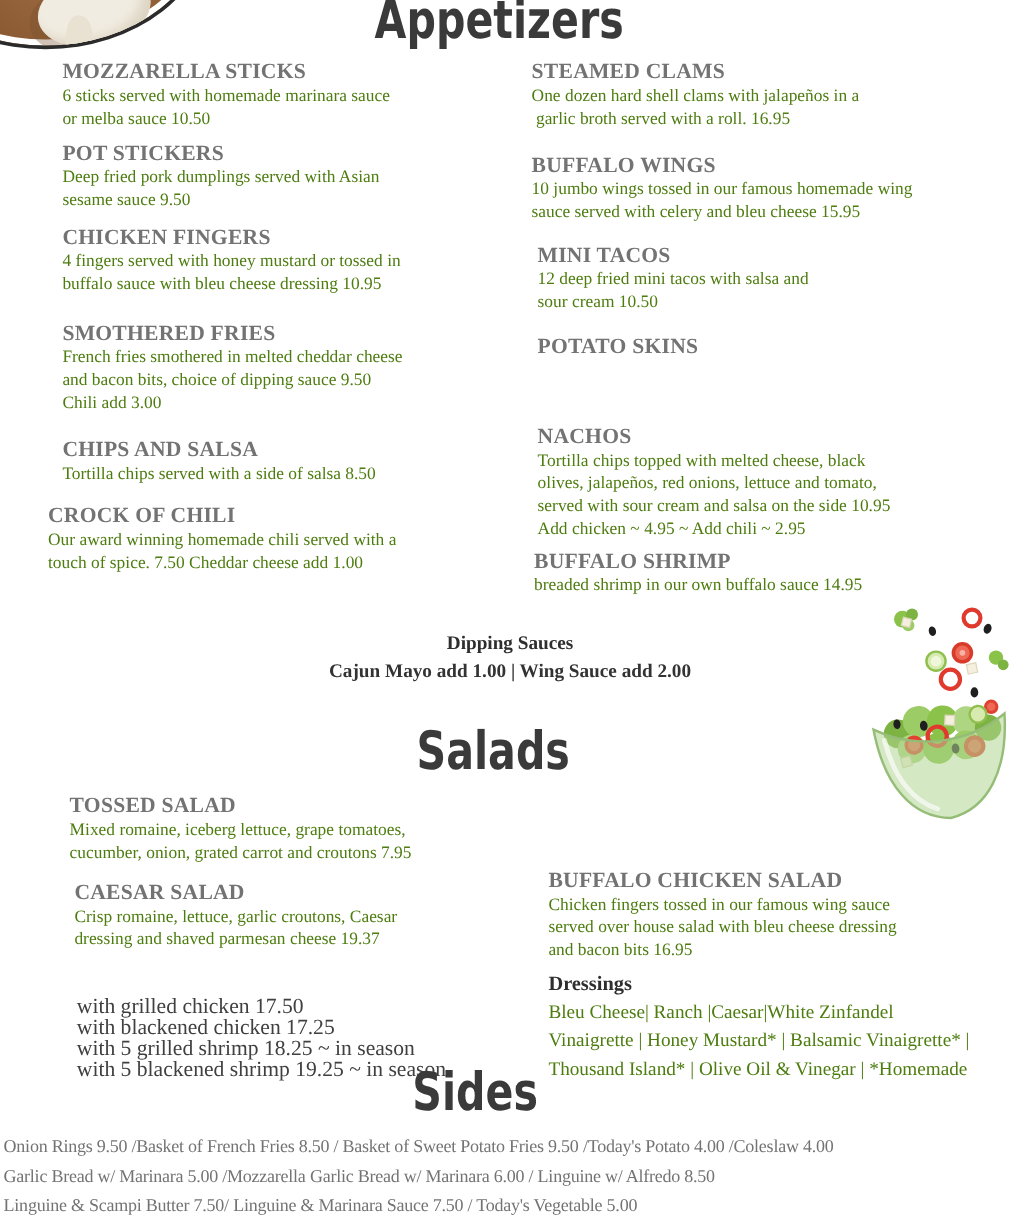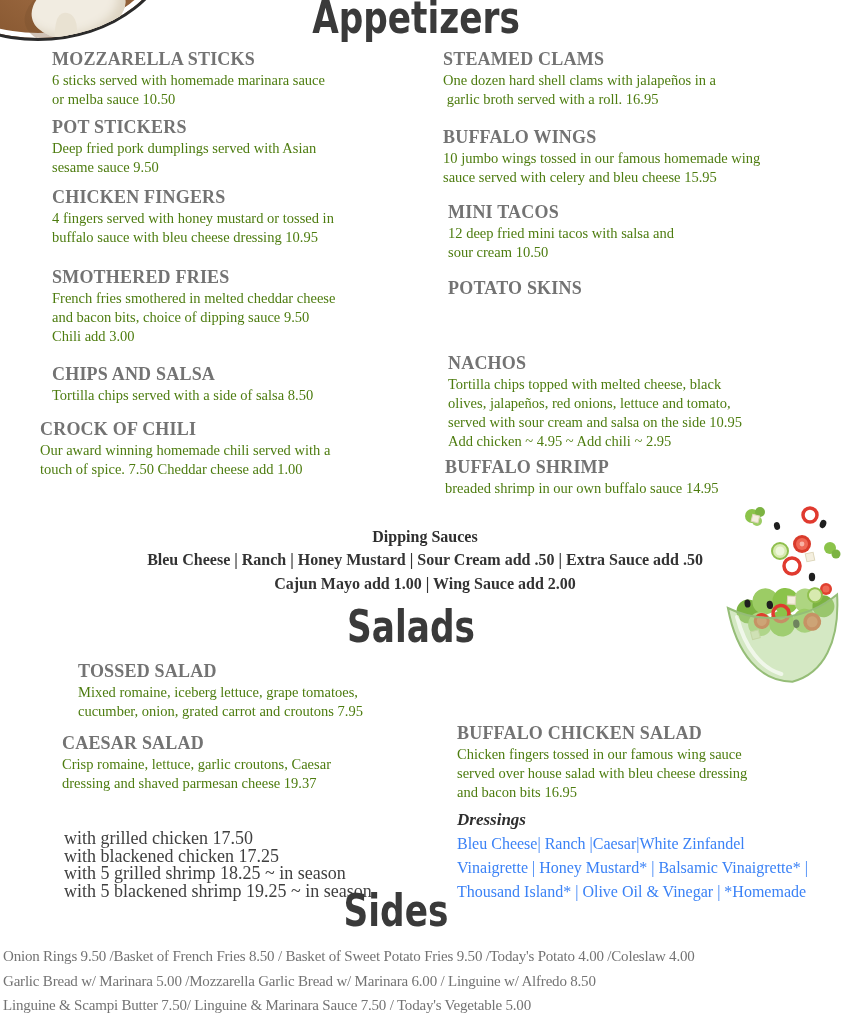--- a/index.html
+++ b/index.html
@@ -36,22 +36,22 @@
     margin:0;font-size:18px;line-height:24px;font-weight:bold;color:#737373;
     letter-spacing:.2px;white-space:nowrap;
   }
   .item .desc{font-size:14.5px;line-height:19px;white-space:pre;color:#4d7c0f;}
   .addons{position:absolute;font-size:18px;line-height:17.5px;white-space:pre;color:#404040;margin-top:31px;}
   
   .dipping{position:absolute;left:0;top:505px;width:850px;text-align:center;margin-top:21px;}
   .dip-title{font-size:16px;line-height:22px;font-weight:bold;color:#2e2e2e;}
   .dip-line{font-size:16px;line-height:24px;font-weight:bold;color:#333333;white-space:nowrap;}
   
-  .dress-title{position:absolute;left:457px;top:808px;font-size:17px;line-height:24px;font-weight:bold;color:#2e2e2e;font-style:italic;}
-  .dress-body{position:absolute;left:457px;top:832px;font-size:16px;line-height:24px;white-space:pre;color:#3b82f6;}
+  .dress-title{position:absolute;left:457px;top:808px;font-size:17px;line-height:24px;font-weight:bold;color:#2e2e2e;}
+  .dress-body{position:absolute;left:457px;top:832px;font-size:16px;line-height:24px;white-space:pre;color:#4d7c0f;}
   
   .sides-body{position:absolute;left:3px;top:944px;width:846px;font-size:15px;line-height:24.5px;
     white-space:pre;letter-spacing:-0.2px;color:#737373;}
   .bowl{position:absolute;left:722px;top:503px;width:130px;height:195px;z-index:1;}
 </style>
 </head>
 <body>
 
 <div class="page">
 
@@ -118,27 +118,26 @@
 served with sour cream and salsa on the side 10.95
 Add chicken ~ 4.95 ~ Add chili ~ 2.95</div>
   </div>
   <div class="item" style="left:445px;top:455px">
     <h3>BUFFALO SHRIMP</h3>
     <div class="desc">breaded shrimp in our own buffalo sauce 14.95</div>
   </div>
 
   <div class="dipping">
     <div class="dip-title">Dipping Sauces</div>
-    <div class="dip-line">Bleu Cheese | Ranch | Honey Mustard | Sour Cream add .50 | Extra Sauce add .50</div>
     <div class="dip-line">Cajun Mayo add 1.00 | Wing Sauce add 2.00</div>
   </div>
 
   <div class="sec-title" style="left:411px;top:602px">Salads</div>
 
-  <div class="item" style="left:78px;top:659px">
+  <div class="item" style="left:58px;top:659px">
     <h3>TOSSED SALAD</h3>
     <div class="desc">Mixed romaine, iceberg lettuce, grape tomatoes,
 cucumber, onion, grated carrot and croutons 7.95</div>
   </div>
   <div class="item" style="left:62px;top:731px">
     <h3>CAESAR SALAD</h3>
     <div class="desc">Crisp romaine, lettuce, garlic croutons, Caesar
 dressing and shaved parmesan cheese 19.37</div>
   </div>
   <div class="addons" style="left:64px;top:799px">with grilled chicken 17.50

